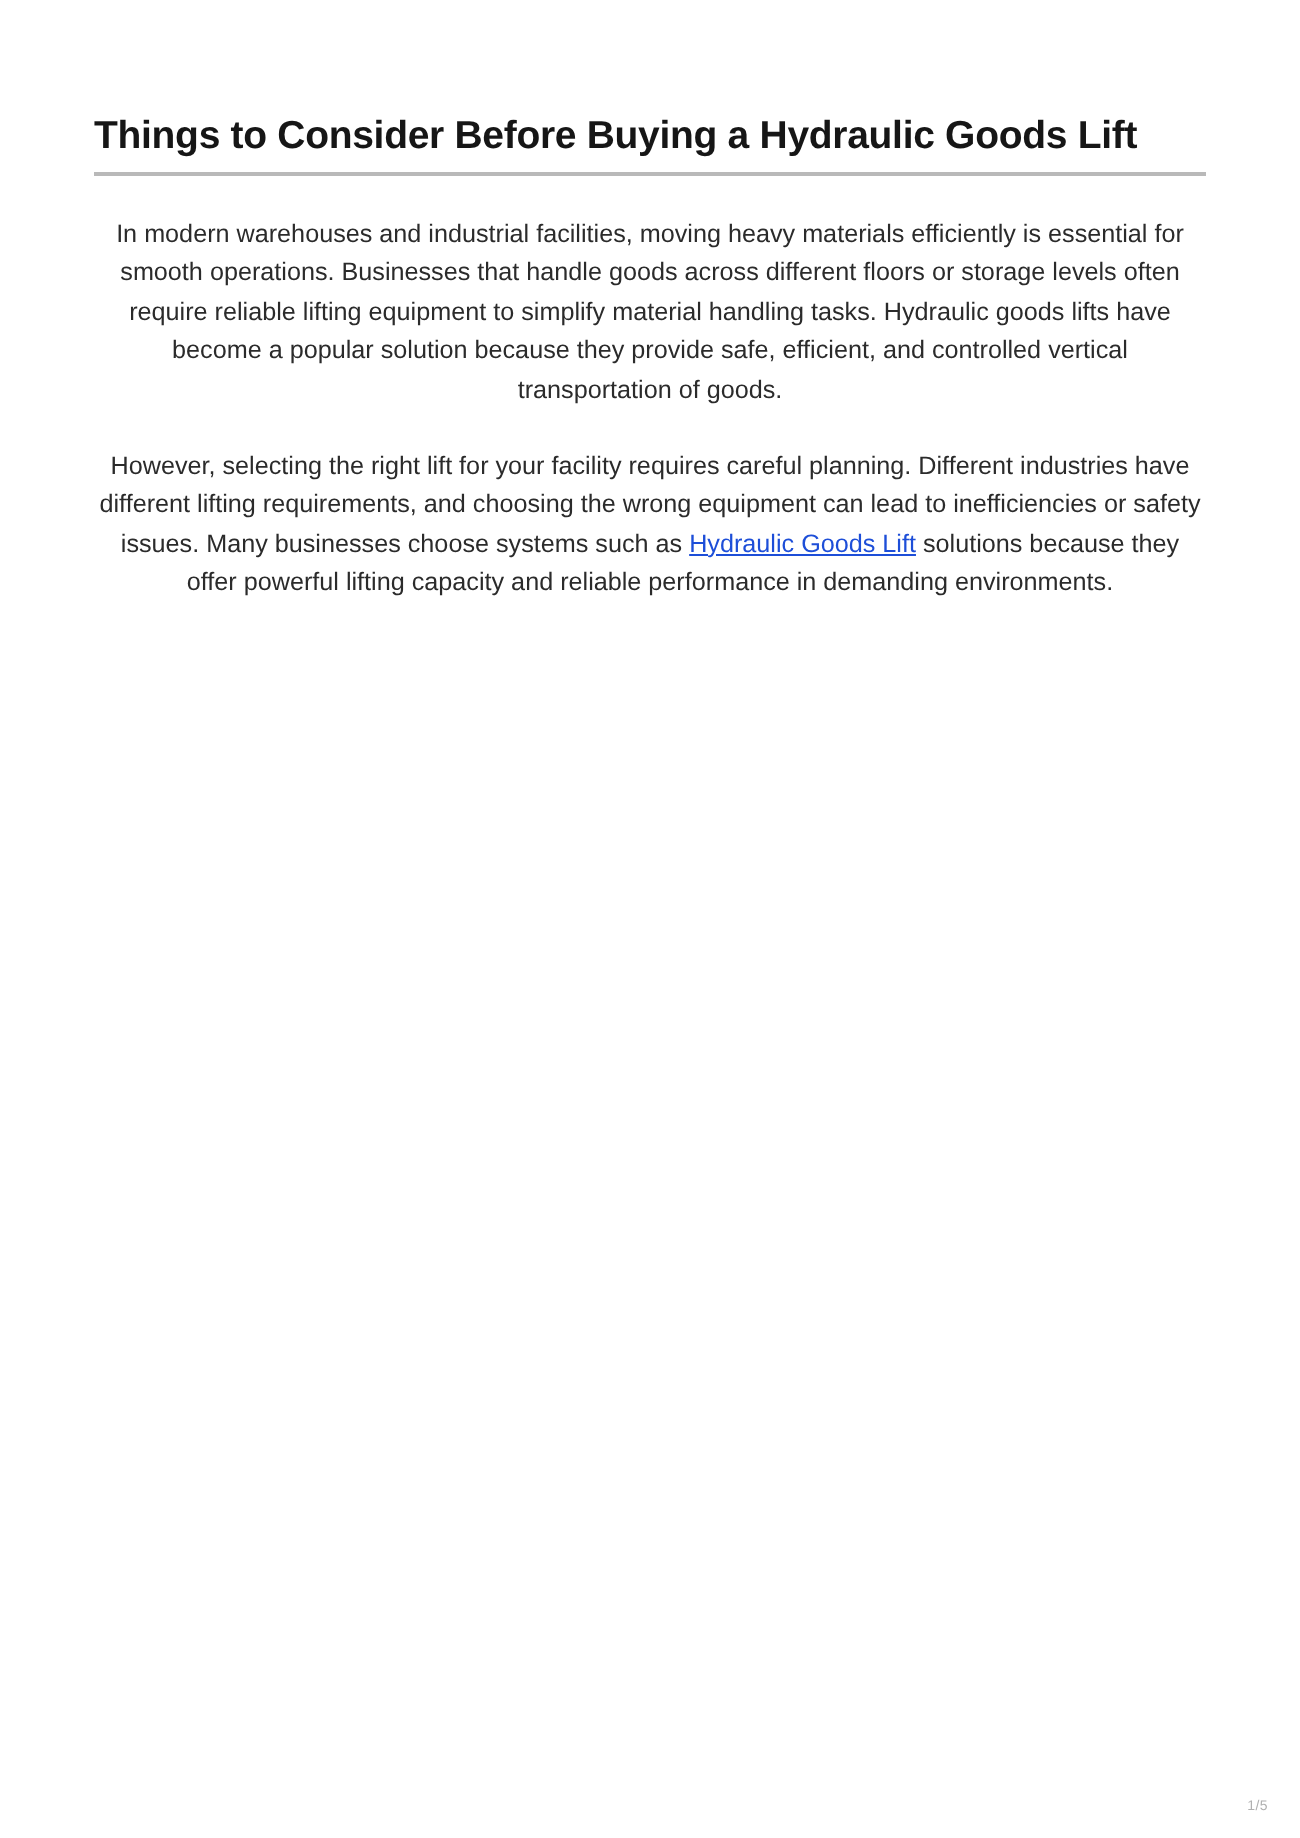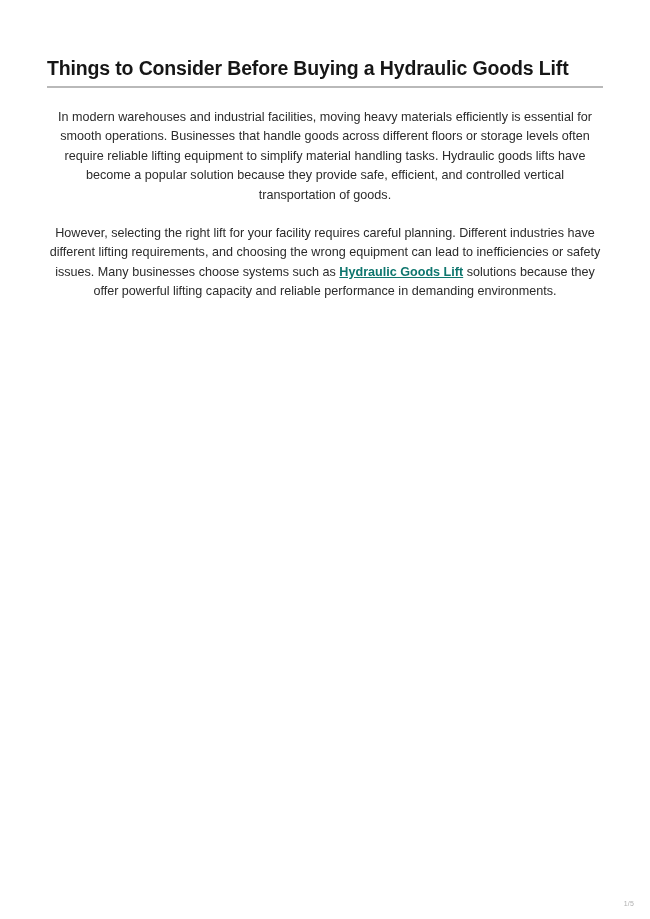--- a/index.html
+++ b/index.html
@@ -51,22 +51,22 @@
     line-height: 19.4px;
     color: #2b2b2b;
     margin: 0 0 19px 0;
     text-align: center;
     width: 556px;
   }
   .para:last-of-type {
     margin-bottom: 0;
   }
   .inline-link {
-    color: #0f766e;
-    font-weight: bold;
+    color: #1d4ed8;
+    font-weight: normal;
     text-decoration: underline;
     text-underline-offset: 1px;
   }
   .page-number {
     position: absolute;
     right: 16px;
     bottom: 12px;
     font-family: "Liberation Sans", sans-serif;
     font-size: 7px;
     color: #b0b0b0;

